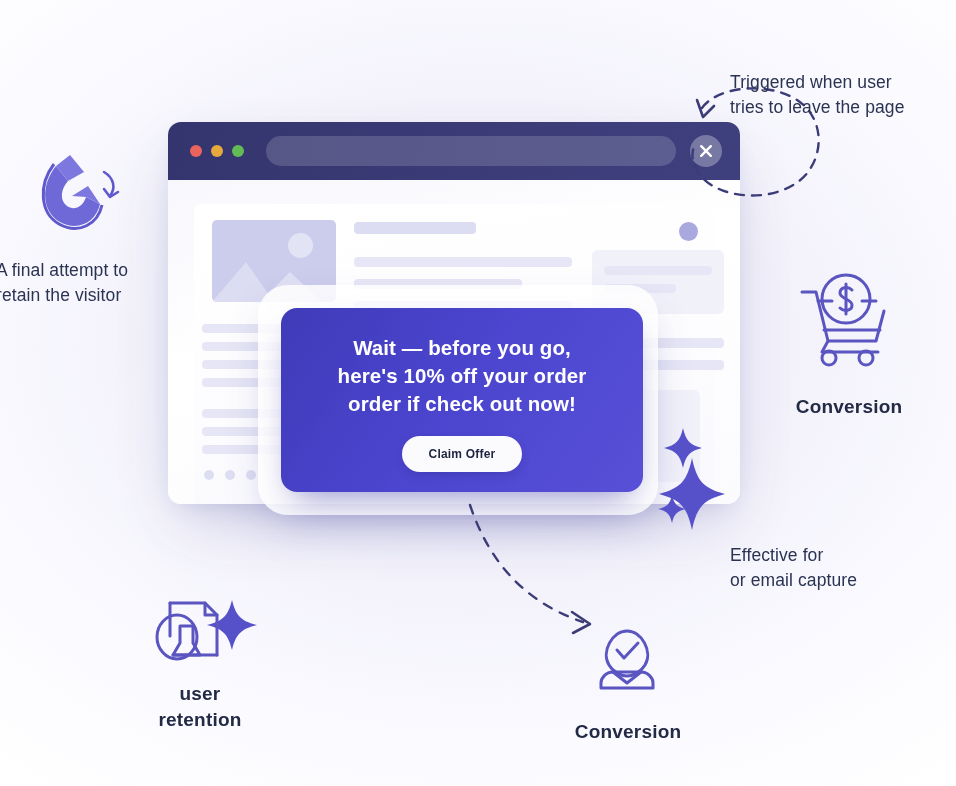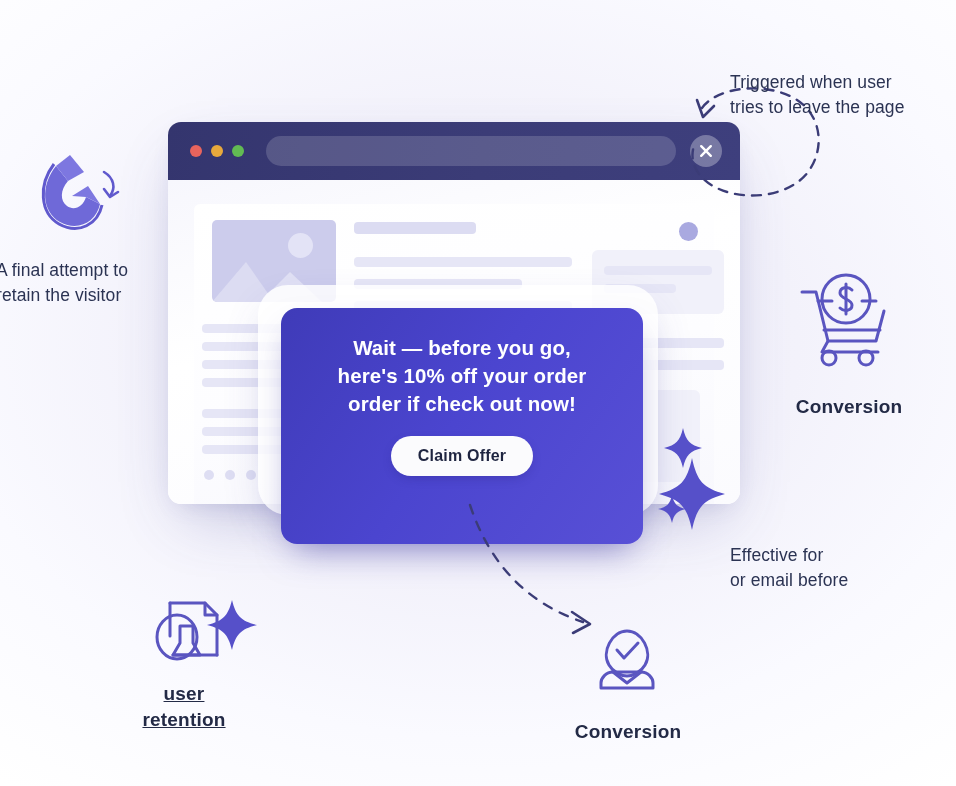--- a/index.html
+++ b/index.html
@@ -122,21 +122,21 @@
   
   #modal-halo {
     left:258px; top:285px;
     width:400px; height:230px;
     border-radius:30px;
     background:rgba(255,255,255,.82);
     box-shadow:0 18px 46px -14px rgba(72,70,160,.30);
   }
   #modal {
     left:281px; top:308px;
-    width:362px; height:236px;
+    width:362px; height:184px;
     border-radius:16px;
     background:linear-gradient(125deg,#3f3bb8 0%,#4b45cf 48%,#5850d6 100%);
     box-shadow:0 16px 34px -12px rgba(58,52,160,.55);
     padding:26px 22px 0 22px;
     text-align:center;
   }
   #modal-headline {
     color:#ffffff;
     font-size:20.5px;
     font-weight:bold;
@@ -147,21 +147,21 @@
   }
   #claim-offer {
     display:inline-block;
     margin-top:18px;
     padding:11px 27px;
     border:0;
     border-radius:22px;
     background:#fbfbfd;
     color:#1e2440;
     font-family:"Liberation Sans", sans-serif;
-    font-size:16px;
+    font-size:12px;
     font-weight:bold;
     letter-spacing:.2px;
     cursor:pointer;
     box-shadow:0 4px 12px -4px rgba(30,24,100,.35);
   }
 
   
   #overlay { left:0; top:0; width:956px; height:786px; pointer-events:none; }
 </style>
 </head>
@@ -315,22 +315,22 @@
     </g>
   </svg>
 
   <div class="abs annot" style="left:730px; top:46px; width:220px;margin-top:24px;">Triggered when user
 tries to leave the page</div>
 
   <div class="abs annot" style="left:-4px; top:258px; width:170px;">A final attempt to
 retain the visitor</div>
 
   <div class="abs annot" style="left:730px; top:543px; width:210px;">Effective for
-or email before</div>
+or email capture</div>
 
   <div class="abs caption" style="left:752px; top:394px; width:194px;">Conversion</div>
 
   <div class="abs caption" style="left:530px; top:719px; width:196px;">Conversion</div>
 
-  <div class="abs caption" style="left:104px; top:681px; width:160px;text-decoration:underline;">user
+  <div class="abs caption" style="left:120px; top:681px; width:160px;">user
 retention</div>
 
 </div>
 
 </body></html>

